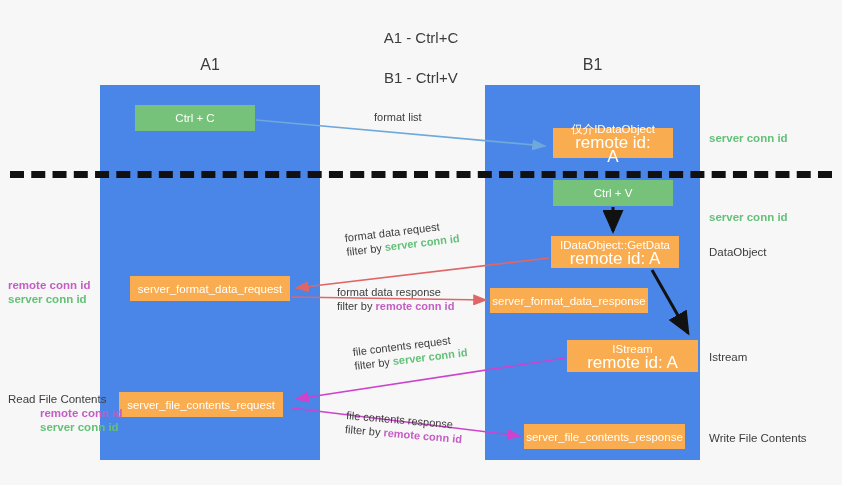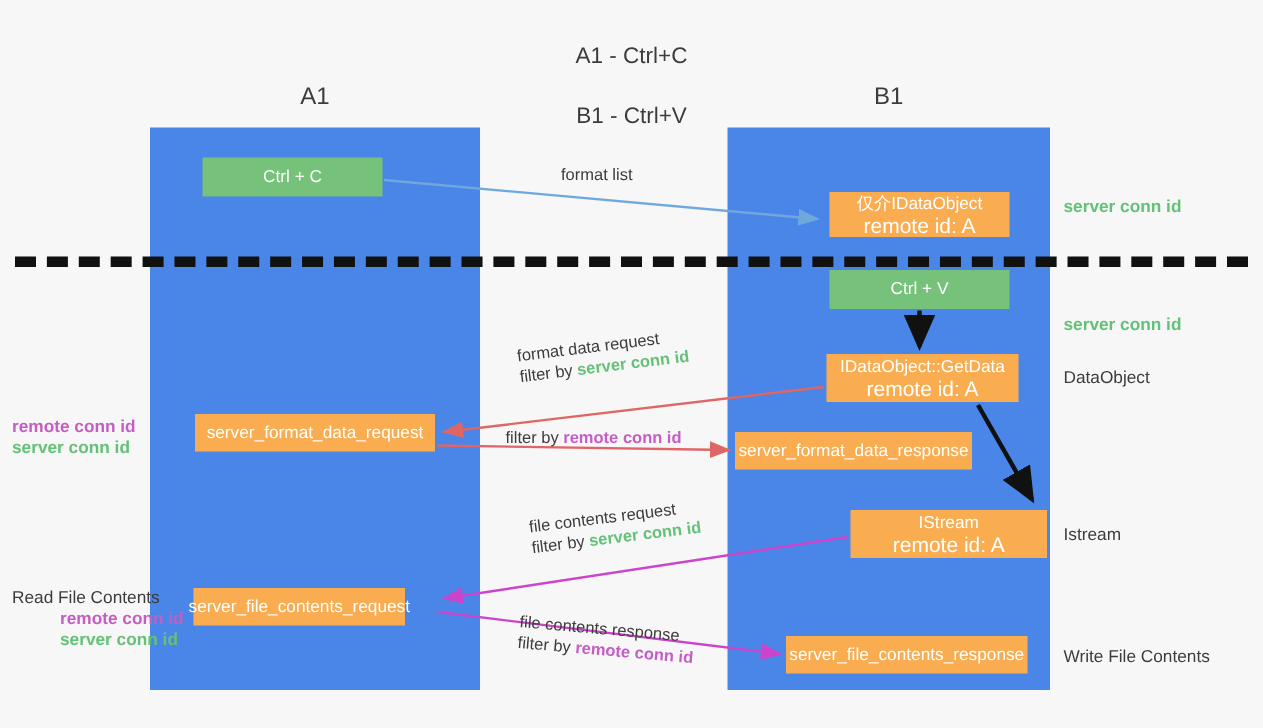--- a/index.html
+++ b/index.html
@@ -69,30 +69,30 @@
     align-items: center;
     justify-content: center;
     text-align: center;
     color: #ffffff;
     font-size: 11.5px;
     line-height: 14px;
     padding: 2px 16px;
   }
   .node.green { background: #76c27a; }
   .node.orange { background: #f9ad50; }
-  .node .sub { display: block; font-size: 14px; }
+  .node .sub { display: block; font-size: 17px; }
 
   #node-ctrl-c   { top: 105px; left: 135px; width: 120px; height: 26px; }
   #node-idataobject { top: 128px; left: 553px; width: 120px; height: 30px; }
   #node-ctrl-v   { top: 180px; left: 553px; width: 120px; height: 26px; }
   #node-getdata  { top: 236px; left: 551px; width: 128px; height: 32px; }
   #node-fmt-req  { top: 276px; left: 130px; width: 160px; height: 25px; }
   #node-fmt-resp { top: 288px; left: 490px; width: 158px; height: 25px; }
   #node-istream  { top: 340px; left: 567px; width: 131px; height: 32px; }
-  #node-file-req { top: 392px; left: 129px; width: 141px; height: 25px; }
+  #node-file-req { top: 392px; left: 119px; width: 164px; height: 25px; }
   #node-file-resp{ top: 424px; left: 524px; width: 161px; height: 25px; }
 
   
   .edge-label {
     font-size: 11px;
     line-height: 14px;
     color: #3c3c3c;
     white-space: nowrap;
   }
   .edge-label .green-txt { color: #63c178; font-weight: bold; }
@@ -236,20 +236,21 @@
   <div id="lbl-format-list" class="abs edge-label">
     <span>format list</span>
   </div>
 
   <div id="lbl-fmt-data-req" class="abs edge-label">
     <span class="lbl-row">format data request</span>
     <span class="lbl-row"><span>filter by </span><span class="green-txt">server conn id</span></span>
   </div>
 
   <div id="lbl-fmt-data-resp" class="abs edge-label">
+    <span class="lbl-row">format data response</span>
     <span class="lbl-row"><span>filter by </span><span class="purple-txt">remote conn id</span></span>
   </div>
 
   <div id="lbl-file-req" class="abs edge-label">
     <span class="lbl-row">file contents request</span>
     <span class="lbl-row"><span>filter by </span><span class="green-txt">server conn id</span></span>
   </div>
 
   <div id="lbl-file-resp" class="abs edge-label">
     <span class="lbl-row">file contents response</span>

